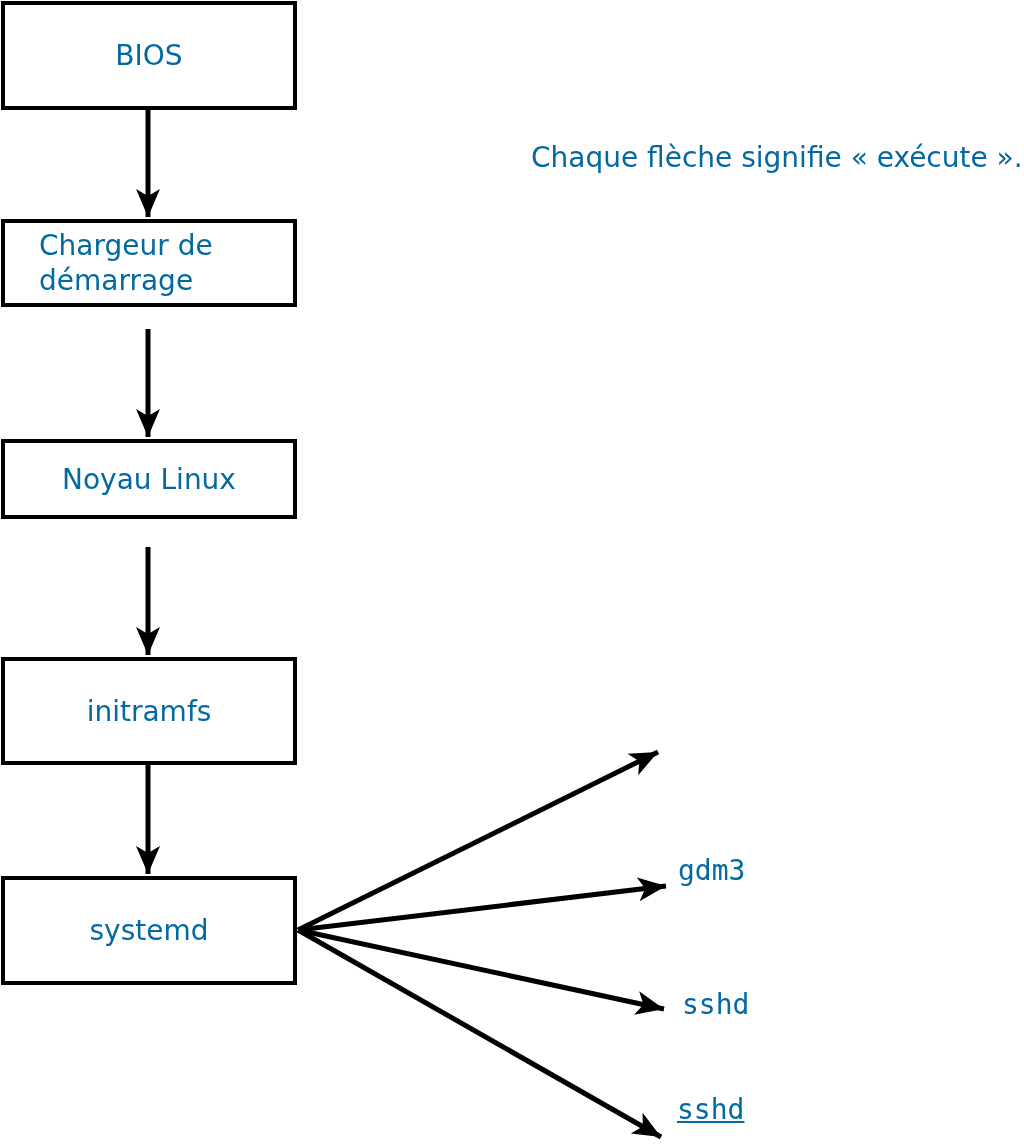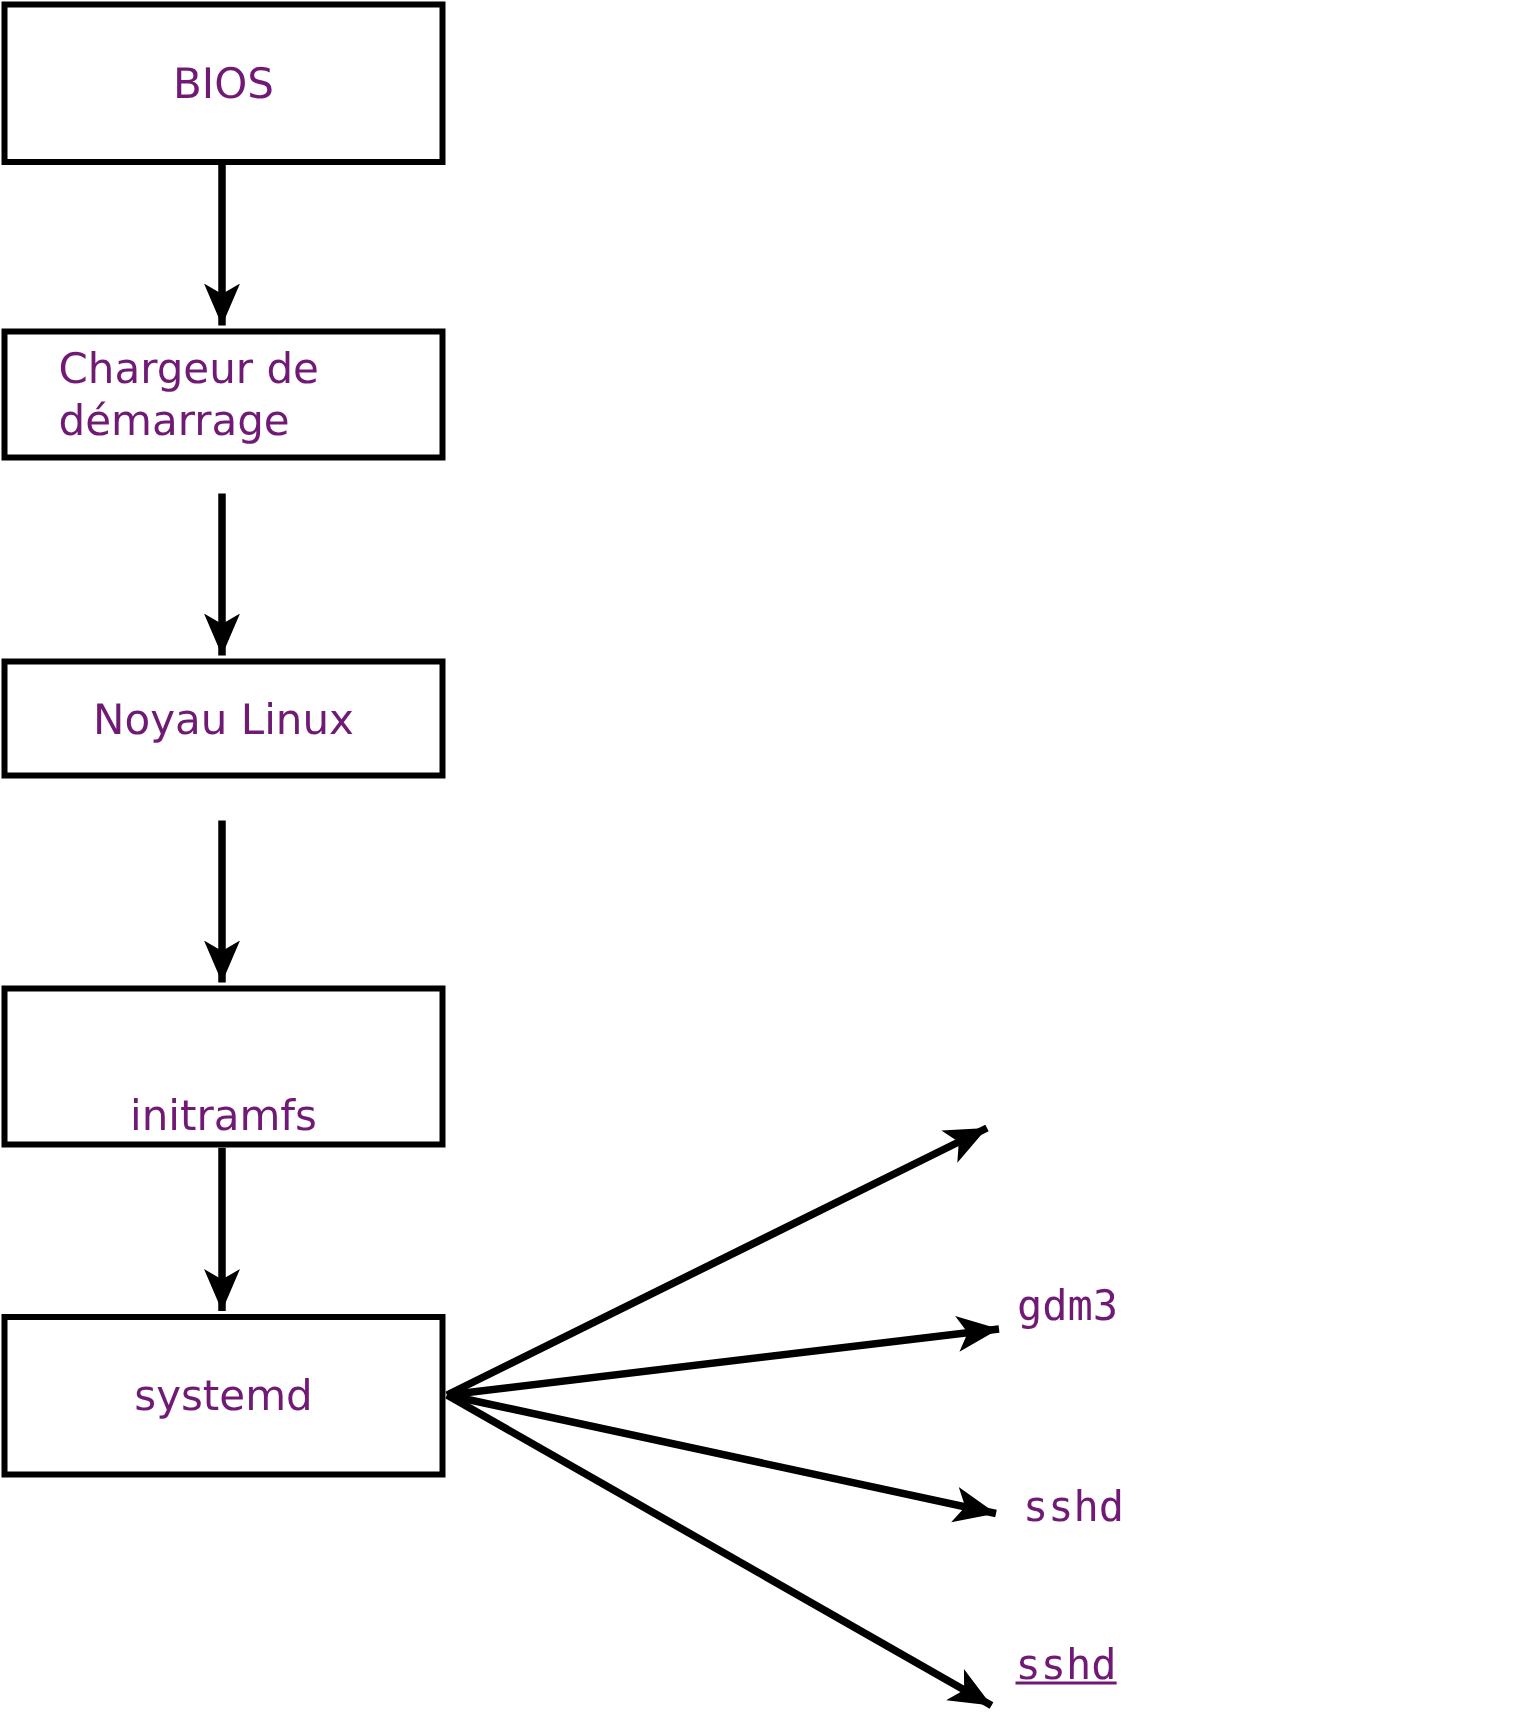--- a/index.html
+++ b/index.html
@@ -3,21 +3,21 @@
 <meta charset="utf-8">
 <style>
   html, body { margin: 0; padding: 0; background: #ffffff; }
   .canvas {
     position: relative;
     width: 1024px;
     height: 1144px;
     background: #ffffff;
     overflow: hidden;
     font-family: "DejaVu Sans", "Liberation Sans", sans-serif;
-    color: #701a75;
+    color: #0369a1;
   }
   .arrows-layer {
     position: absolute;
     left: 0; top: 0;
     width: 1024px; height: 1144px;
   }
   .arrows-layer line { stroke: #000000; stroke-width: 5; }
   .node-box {
     position: absolute;
     left: 1px;
@@ -77,29 +77,30 @@
   </div>
 
   <div class="node-box" style="top:219px; height:88px;">
     <span class="node-label">Chargeur de démarrage</span>
   </div>
 
   <div class="node-box" style="top:439px; height:80px;">
     <span class="node-label">Noyau Linux</span>
   </div>
 
-  <div class="node-box" style="top:657px; height:108px;align-items:flex-end;">
+  <div class="node-box" style="top:657px; height:108px;">
     <span class="node-label">initramfs</span>
   </div>
 
   <div class="node-box" style="top:876px; height:109px;">
     <span class="node-label">systemd</span>
   </div>
 
 
   <span class="process-label" style="left:678px; top:854px;">gdm3</span>
 
   <span class="process-label" style="left:682px; top:988px;">sshd</span>
 
   <span class="process-label" style="left:677px; top:1093px;text-decoration:underline;">sshd</span>
 
+  <span class="annotation">Chaque flèche signifie « exécute ».</span>
 
 </div>
 
 </body></html>

